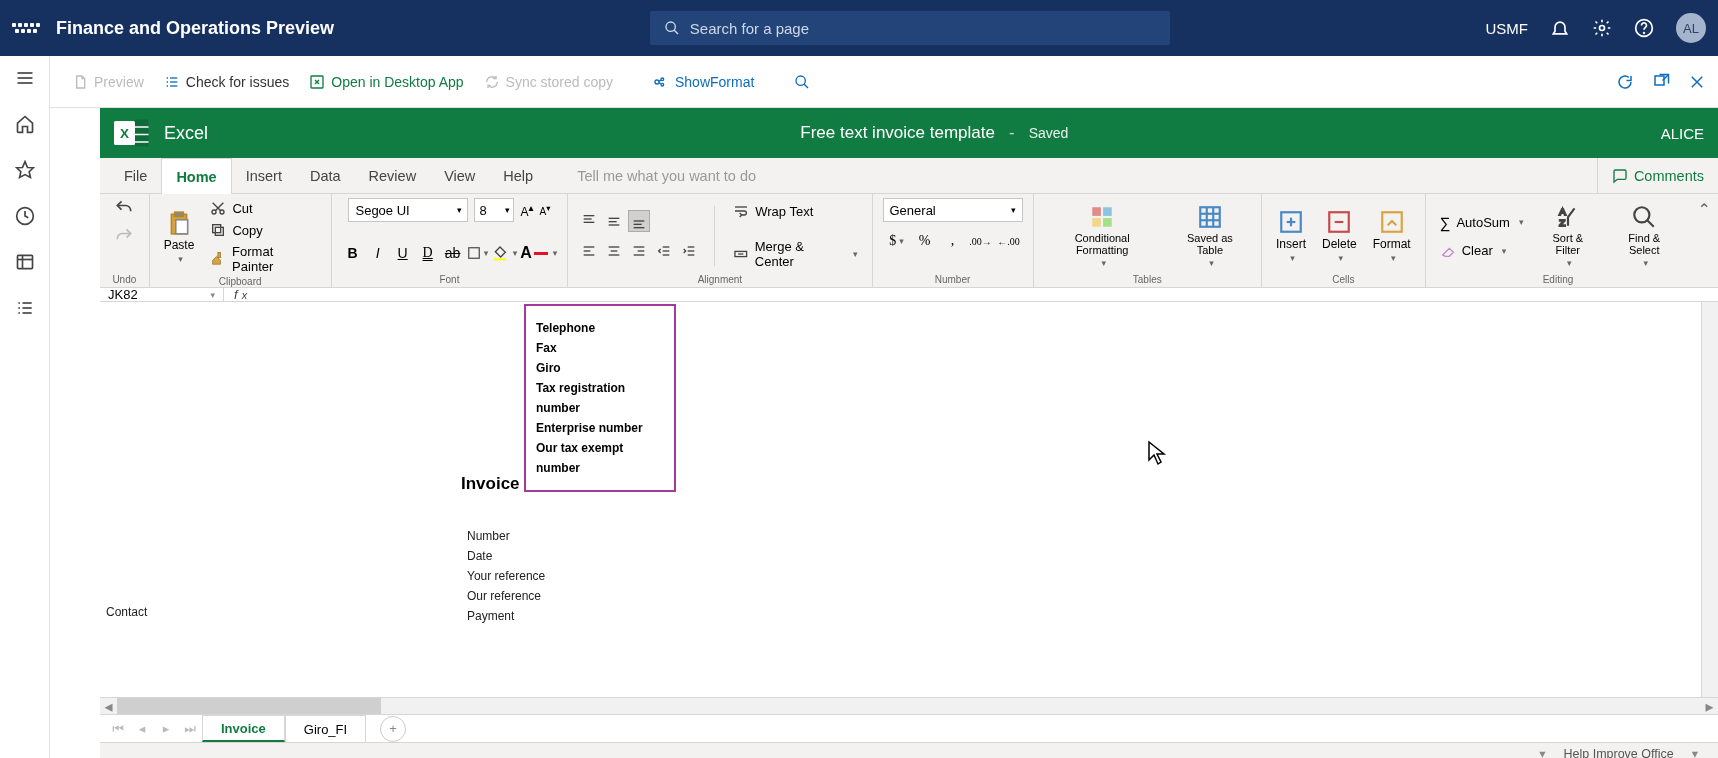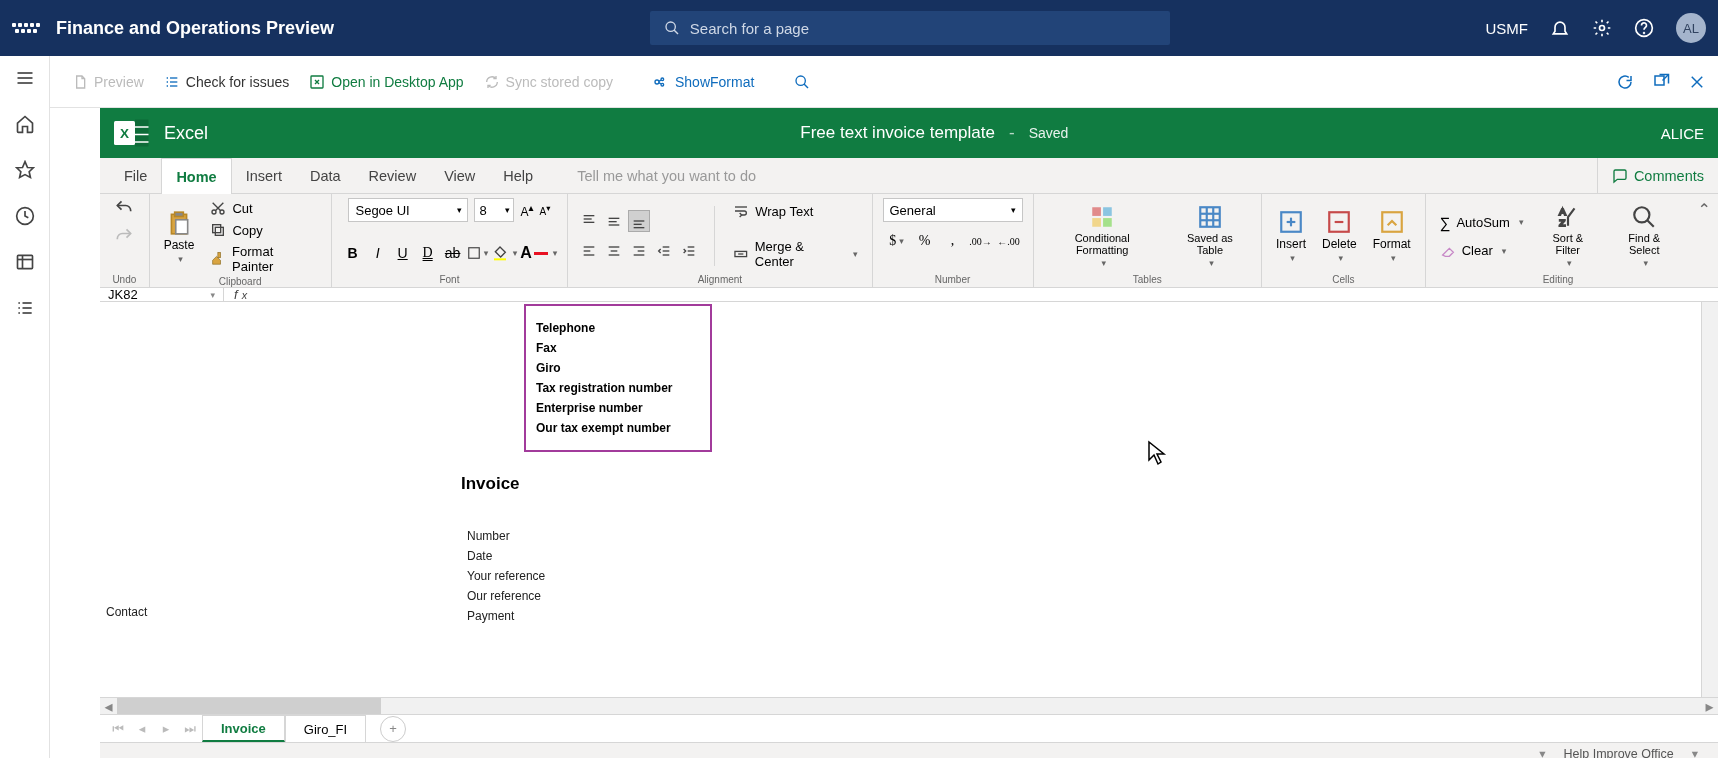--- a/index.html
+++ b/index.html
@@ -68,21 +68,21 @@
 .colorbtn { display: flex; align-items: center; gap: 2px; cursor: pointer; }
 .ribbon .collapse { width: 28px; display: flex; align-items: flex-start; justify-content: center; padding-top: 6px; color: #666; }
 
 
 .formulabar { height: 14px; background: #fff; border-bottom: 1px solid #d6d6d6; display: flex; align-items: center; }
 .namebox { width: 124px; height: 100%; border-right: 1px solid #d6d6d6; padding: 0 8px; font-size: 13px; display: flex; align-items: center; justify-content: space-between; }
 .fxwrap { padding: 0 10px; font-style: italic; font-size: 13px; color: #444; display: flex; align-items: center; gap: 4px; }
 
 
 .sheetarea { flex: 1; background: #fff; position: relative; overflow: hidden; }
-.invoicebox { position: absolute; left: 424px; top: 2px; width: 188px; border: 2px solid #a23b9b; padding: 12px 10px; background: #fff; }
+.invoicebox { position: absolute; left: 424px; top: 2px; width: 152px; border: 2px solid #a23b9b; padding: 12px 10px; background: #fff; }
 .invoicebox .row { font-size: 12px; font-weight: 700; line-height: 20px; color: #000; }
 .inv-title { position: absolute; left: 361px; top: 172px; font-size: 17px; font-weight: 700; }
 .inv-fields { position: absolute; left: 367px; top: 224px; font-size: 12px; color: #222; line-height: 20px; }
 .contact { position: absolute; left: 6px; top: 303px; font-size: 12px; color: #222; }
 
 .hscroll { height: 17px; background: #f1f1f1; border-top: 1px solid #d6d6d6; display: flex; align-items: center; }
 .hscroll .arrow { width: 17px; height: 17px; display: flex; align-items: center; justify-content: center; color: #888; cursor: pointer; }
 .hscroll .track { flex: 1; position: relative; height: 100%; }
 .hscroll .thumb { position: absolute; left: 0; width: 264px; height: 100%; background: #cfcfcf; }
 .vscroll { position: absolute; right: 0; top: 0; bottom: 0; width: 17px; background: #f1f1f1; border-left: 1px solid #d6d6d6; }

